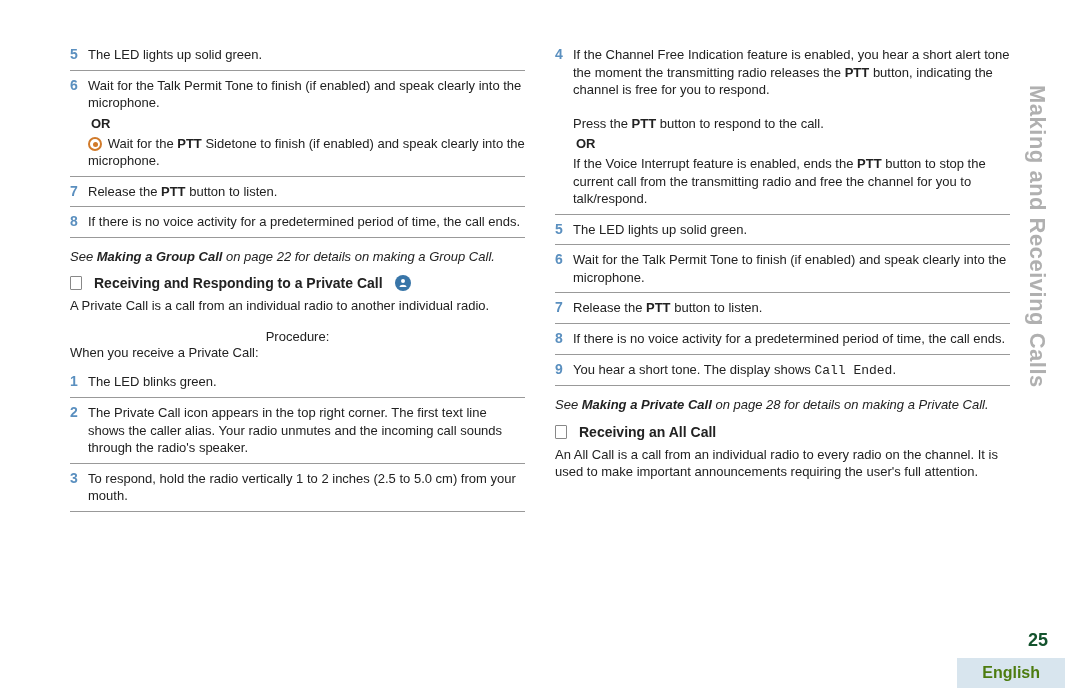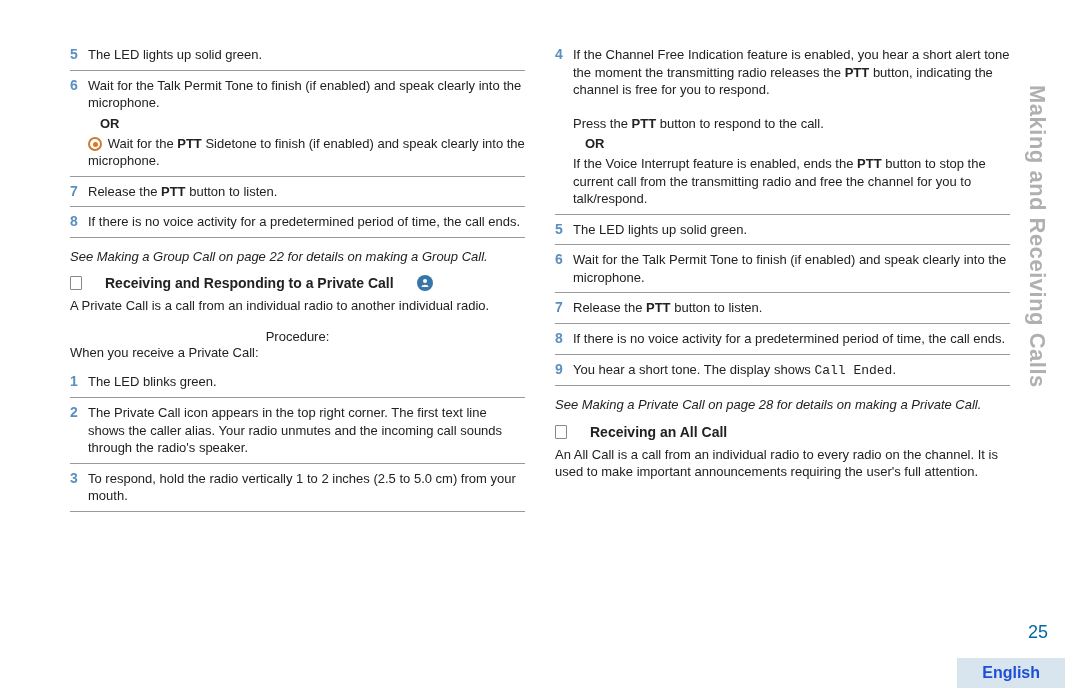--- a/index.html
+++ b/index.html
@@ -27,55 +27,55 @@
     top: 85px;
     writing-mode: vertical-rl;
     font-size: 22px;
     font-weight: bold;
     color: #b0b0b0;
     letter-spacing: 0.5px;
   }
   .page-num {
     position: absolute;
     right: 32px;
-    bottom: 55px;
+    bottom: 47px;
     font-size: 18px;
-    font-weight: normal;
-    color: #0369a1;
+    font-weight: bold;
+    color: #14532d;
   }
   .lang-box {
     position: absolute;
     right: 15px;
     bottom: 10px;
     background: #d8e5ee;
     padding: 6px 25px;
     font-weight: bold;
-    color: #1d4ed8;
+    color: #4d7c0f;
     font-size: 16px;
   }
   table.steps { width: 100%; border-collapse: collapse; }
   table.steps td { vertical-align: top; padding: 6px 0 6px 0; }
   table.steps td.num {
     width: 18px;
     color: #5a8fbf;
     font-weight: bold;
     font-size: 14px;
     padding-right: 6px;
   }
   table.steps tr { border-bottom: 1px solid #999; }
-  .or { font-weight: bold; margin: 4px 12px; display: block; }
+  .or { font-weight: bold; margin: 4px 3px; display: block; }
   .note-italic { font-style: italic; margin: 10px 0; line-height: 1.35; }
-  .note-italic b { font-weight: normal; }
+  .note-italic b { font-weight: bold; }
   .section-head {
     font-weight: bold;
     font-size: 14px;
     margin: 8px 0 6px 0;
     display: flex;
     align-items: center;
-    gap: 23px;
+    gap: 12px;
   }
   .doc-icon {
     display: inline-block;
     width: 12px;
     height: 14px;
     border: 1px solid #888;
     border-radius: 1px;
     position: relative;
   }
   .circle-icon {

